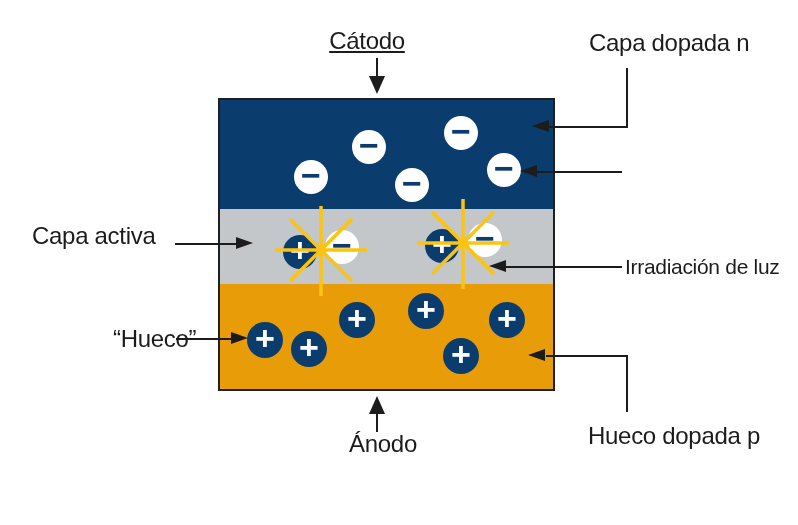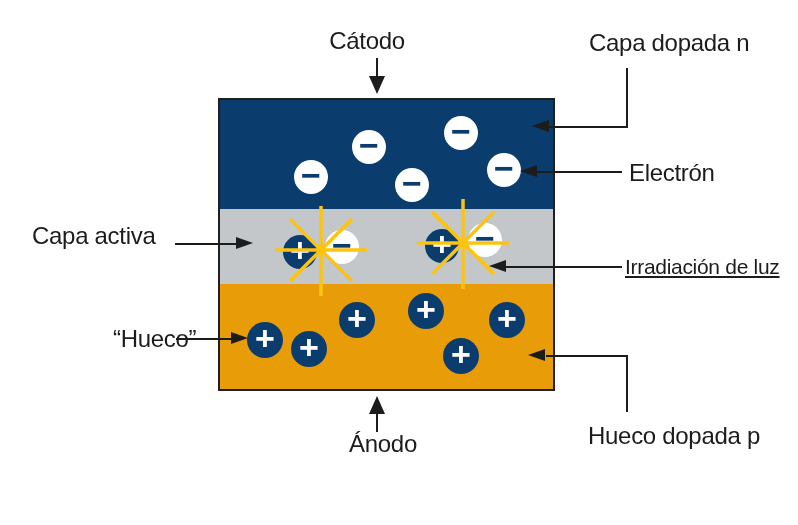--- a/index.html
+++ b/index.html
@@ -48,21 +48,21 @@
   .tri{position:absolute;width:0;height:0;z-index:4;}
   .tri.left{border-top:6.5px solid transparent;border-bottom:6.5px solid transparent;border-right:17px solid var(--ink);}
   .tri.right{border-top:6.5px solid transparent;border-bottom:6.5px solid transparent;border-left:17px solid var(--ink);}
   .tri.down{border-left:8px solid transparent;border-right:8px solid transparent;border-top:18px solid var(--ink);}
   .tri.up{border-left:8px solid transparent;border-right:8px solid transparent;border-bottom:18px solid var(--ink);}
   
   .label{
     position:absolute;font-size:24px;color:var(--ink);
     white-space:nowrap;letter-spacing:-0.3px;z-index:5;text-align:right;
   }
-  .label.small{font-size:21px;text-decoration:underline;}
+  .label.small{font-size:21px;}
   .label.center{text-align:center;}
   #active-label div{line-height:33px;}
 </style>
 </head>
 <body>
 
 <div id="canvas">
 
   <div id="device">
     <div id="layer-n" class="layer"></div>
@@ -89,23 +89,22 @@
   <div class="hline" style="left:504px;top:265.5px;width:118px;"></div>
   <div class="tri left" style="left:489px;top:260px;"></div>
 
   <div class="vline" style="left:375.5px;top:412px;height:20px;"></div>
   <div class="tri up" style="left:369px;top:396px;"></div>
 
   <div class="hline" style="left:546px;top:354.5px;width:81px;"></div>
   <div class="vline" style="left:625.5px;top:355px;height:57px;"></div>
   <div class="tri left" style="left:528px;top:349px;"></div>
 
-  <div class="label center" id="cathode-label" style="left:297px;top:27px;width:140px;">Cátodo</div>
+  <div class="label center" id="cathode-label" style="left:297px;top:27px;width:140px;text-decoration:underline;">Cátodo</div>
   <div class="label" id="n-layer-label" style="left:589px;top:29px;">Capa dopada n</div>
-  <div class="label" id="electron-label" style="left:629px;top:159px;">Electrón</div>
   <div class="label" id="active-label" style="left:32px;top:219px;">
     <div>Capa activa</div>
   </div>
   <div class="label" id="hole-label" style="left:87px;top:325px;margin-left:26px;">“Hueco”</div>
   <div class="label small" id="light-label" style="left:625px;top:255px;">Irradiación de luz</div>
   <div class="label center" id="anode-label" style="left:318px;top:430px;width:130px;">Ánodo</div>
   <div class="label" id="p-layer-label" style="left:588px;top:422px;">Hueco dopada p</div>
 
 <div class="particle electron" style="left: 294px; top: 160px; height: 34px; width: 34px;">
       <span>−</span>

